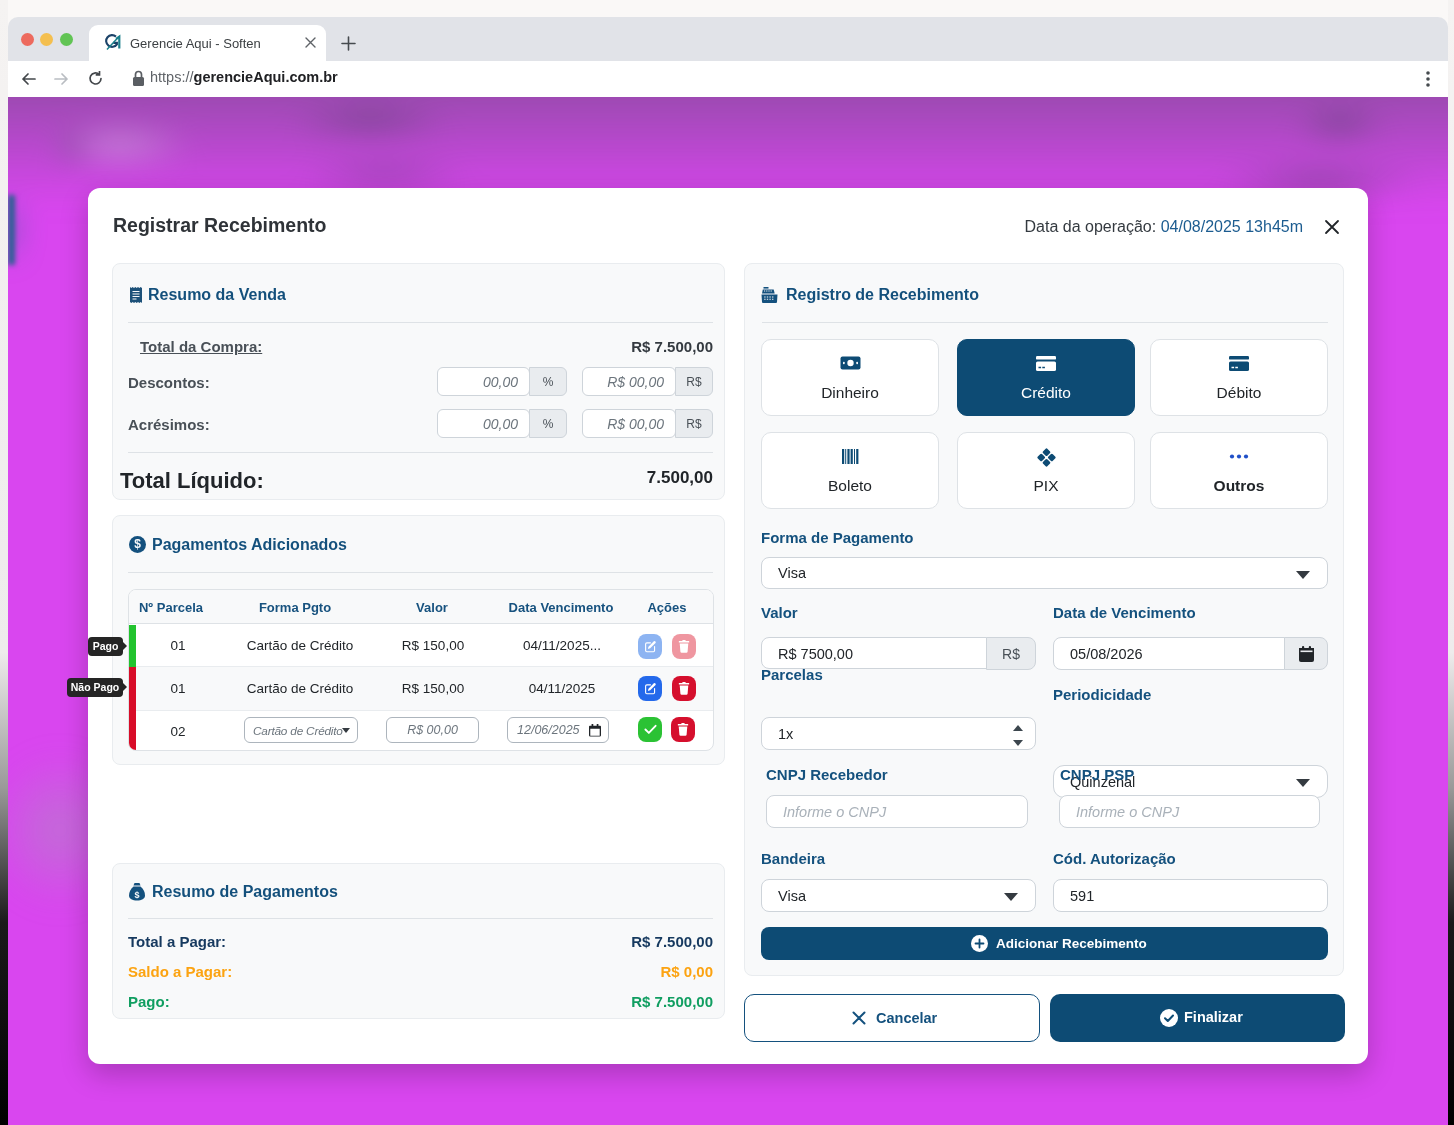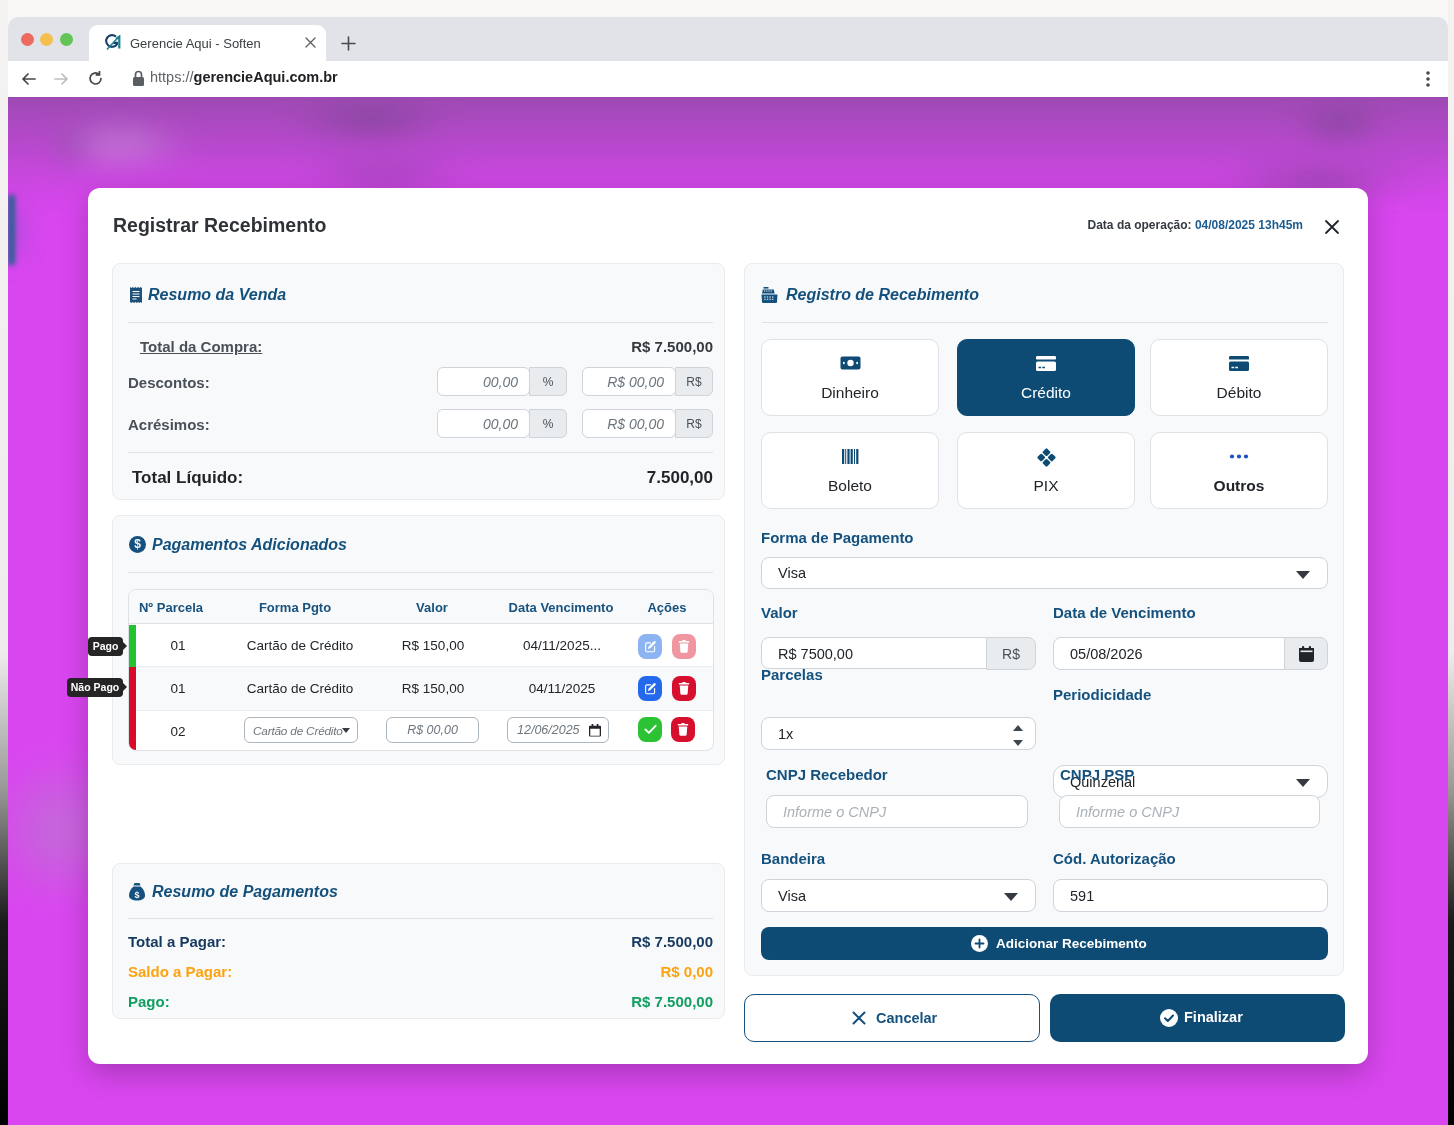--- a/index.html
+++ b/index.html
@@ -30,21 +30,21 @@
       radial-gradient(ellipse 145px 19px at 1352px 123px, rgba(56,67,78,0.55), rgba(56,67,78,0) 72%),
       radial-gradient(ellipse 11px 48px at 42px 173px, rgba(35,95,150,1), rgba(35,95,150,0) 72%),
       radial-gradient(ellipse 100px 110px at 92px 773px, rgba(158,168,176,0.4), rgba(158,168,176,0) 72%),
       linear-gradient(rgba(70,80,90,0.55) 0px, rgba(91,103,113,0) 150px);
   }
 
   
   #modal { position:absolute; left:80px; top:91px; width:1280px; height:876px; background:#ffffff; border-radius:12px; box-shadow:0 10px 28px rgba(0,0,0,0.22); }
 
   .card { position:absolute; background:#f8f9fa; border:1px solid #e9ecef; border-radius:8px; }
-  .cardhead { position:absolute; font-weight:bold; font-size:16px; color:#14507c;font-style:italic; }
+  .cardhead { position:absolute; font-weight:bold; font-size:16px; color:#14507c; }
   .divider { position:absolute; height:1px; background:#dee2e6; }
   .lbl { position:absolute; font-size:15px; color:#495057; font-weight:bold; }
   .val { position:absolute; font-size:15px; color:#343a40; font-weight:bold; }
   .blbl { position:absolute; font-weight:bold; font-size:15px; color:#14517e; }
   .inp { position:absolute; background:#fff; border:1px solid #ced4da; border-radius:6px; }
   .addon { position:absolute; background:#e9ecef; border:1px solid #ced4da; color:#495057; display:flex; align-items:center; justify-content:center; font-size:13px; }
   .ital { font-style:italic; color:#6c757d; }
   .tile { position:absolute; width:178px; height:77px; background:#fff; border:1px solid #dee2e6; border-radius:10px; text-align:center; }
   .tile .tl { position:absolute; width:100%; top:44px; font-size:15.5px; color:#212529; }
   .abtn { position:absolute; width:24px; height:25px; border-radius:8px; display:flex; align-items:center; justify-content:center; }
@@ -97,21 +97,21 @@
         <circle cx="2" cy="8" r="1.8" fill="#454a4e"></circle>
         <circle cx="2" cy="14" r="1.8" fill="#454a4e"></circle>
       </svg>
   </div>
   <div id="page">
     <div id="blobs"></div>
     <div style="position:absolute; left:0px; top:98px; width:7px; height:70px; background:#2a6092; filter:blur(2.5px);"></div>
     <div id="modal">
 
       <div class="abs" style="left:25px; top:26px; font-size:19.5px; font-weight:bold; color:#2f3338;">Registrar Recebimento</div>
-      <div class="abs" style="right:65px; top:30px; font-size:12px; font-weight:bold; color:#343a40; white-space:nowrap;">Data da operação: <span style="color:#1c5c90;">04/08/2025 13h45m</span></div>
+      <div class="abs" style="right:65px; top:30px; font-size:16px; font-weight:normal; color:#343a40; white-space:nowrap;">Data da operação: <span style="color:#1c5c90;">04/08/2025 13h45m</span></div>
       <svg class="abs" style="left:1236px; top:31px;" width="16" height="16" viewBox="0 0 16 16">
           <path d="M2 2 L14 14 M14 2 L2 14" stroke="#212529" stroke-width="1.8" stroke-linecap="round"></path>
         </svg>
 
       <div class="card" style="left:24px; top:75px; width:613px; height:237px;"></div>
       <svg class="abs" style="left:40px; top:99px;" width="16" height="17" viewBox="0 0 16 17">
           <path d="M2 0 L3.3 1 L4.7 0 L6 1 L7.4 0 L8.7 1 L10 0 L11.4 1 L12.7 0 L14 1 V16 L12.7 15 L11.4 16 L10 15 L8.7 16 L7.4 15 L6 16 L4.7 15 L3.3 16 L2 15 Z" fill="#1d5179"></path>
           <path d="M4.5 4.5 H11.5 M4.5 7 H11.5 M4.5 9.5 H11.5 M4.5 12 H8.5" stroke="#f8f9fa" stroke-width="1.1"></path>
         </svg>
       <div class="cardhead" style="left:60px; top:98px;">Resumo da Venda</div>
@@ -130,21 +130,21 @@
       <div class="lbl" style="left:40px; top:228px;">Acrésimos:</div>
       <div class="inp" style="left:349px; top:221px; width:93px; height:29px;">
           <div class="ital" style="position:absolute; right:11px; top:6px; font-size:14px;">00,00</div>
         </div>
       <div class="addon" style="left:441px; top:221px; width:38px; height:29px; border-radius:0 6px 6px 0; font-size:12px;">%</div>
       <div class="inp" style="left:494px; top:221px; width:94px; height:29px;">
           <div class="ital" style="position:absolute; right:11px; top:6px; font-size:14px;">R$ 00,00</div>
         </div>
       <div class="addon" style="left:587px; top:221px; width:38px; height:29px; border-radius:0 6px 6px 0; font-size:12px;">R$</div>
       <div class="divider" style="left:40px; top:264px; width:585px;"></div>
-      <div class="abs" style="left:44px; top:280px; font-size:17px; font-weight:bold; color:#212529;">Total Líquido:</div>
+      <div class="abs" style="left:32px; top:280px; font-size:22px; font-weight:bold; color:#212529;">Total Líquido:</div>
       <div class="abs" style="left:321px; top:280px; width:304px; text-align:right; font-size:17px; font-weight:bold; color:#212529;">7.500,00</div>
 
       <div class="card" style="left:24px; top:327px; width:613px; height:250px;"></div>
       <div class="abs" style="left:41px; top:348px; width:17px; height:17px; border-radius:50%; background:#14517e; color:#f8f9fa; font-size:12px; font-weight:bold; text-align:center; line-height:17px;">$</div>
       <div class="cardhead" style="left:64px; top:348px;">Pagamentos Adicionados</div>
       <div class="divider" style="left:40px; top:384px; width:585px;"></div>
 
       <div class="abs" style="left:40px; top:401px; width:586px; height:162px; background:#fff; border:1px solid #dee2e6; border-radius:8px; overflow:hidden;">
         <div class="abs" style="left:0; top:0; width:100%; height:34px; background:#f8f9fa; border-bottom:1px solid #dee2e6;"></div>
         <div class="abs" style="left:0; top:77px; width:100%; height:43px; background:#f8f9fa;"></div>

